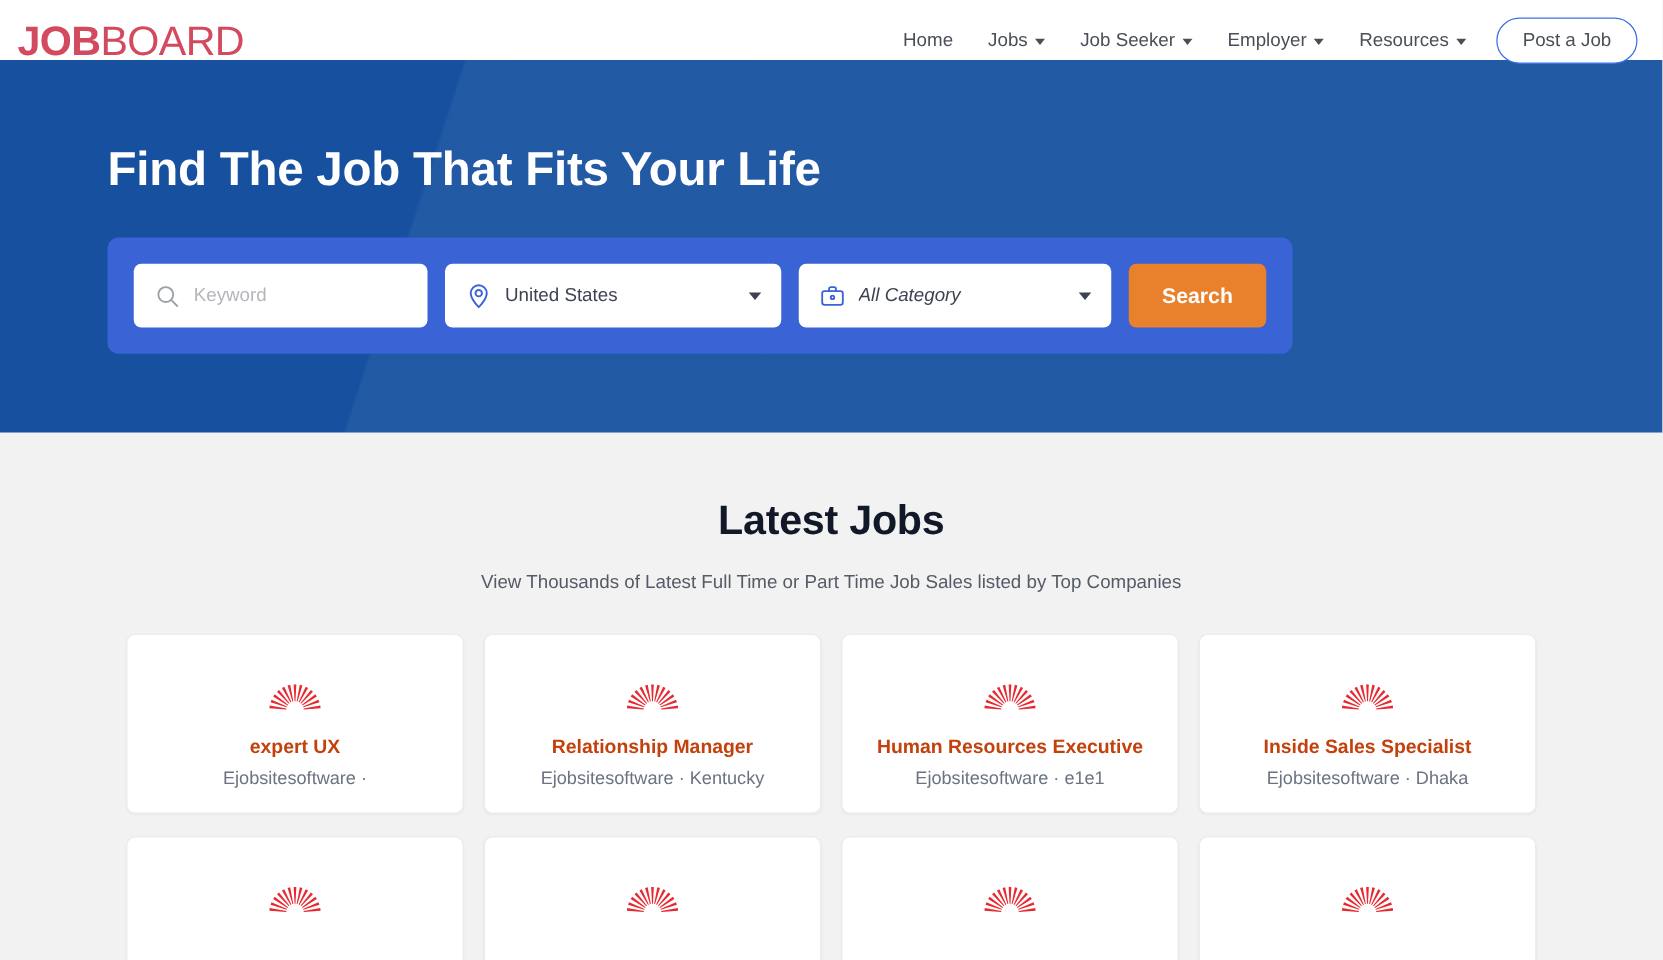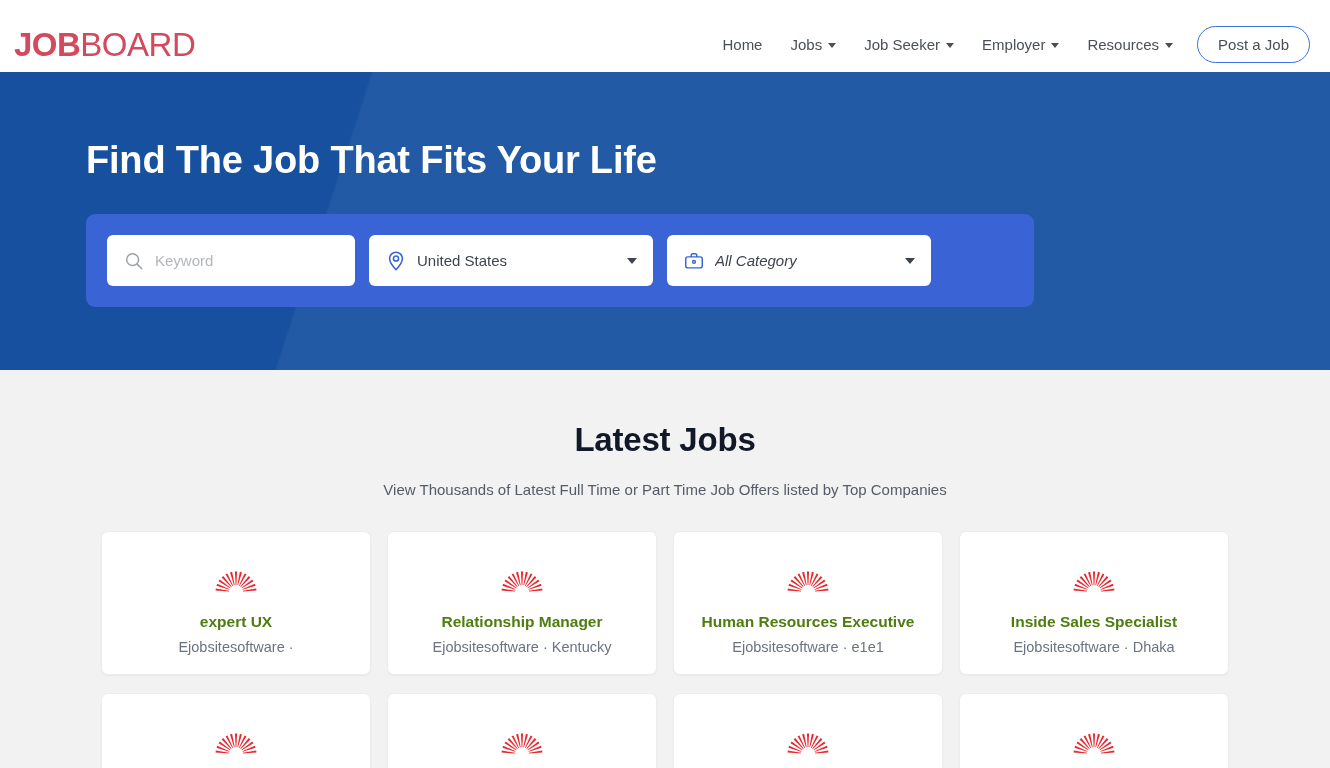--- a/index.html
+++ b/index.html
@@ -5,21 +5,21 @@
   * { box-sizing: border-box; margin: 0; padding: 0; }
   html, body {
     width: 1330px; height: 768px;
     overflow: hidden;
     font-family: "Liberation Sans", sans-serif;
     background: #f2f2f3;
   }
 
   
   .header {
-    height: 72px;
+    height: 48px;
     background: #ffffff;
     display: flex;
     align-items: center;
     justify-content: space-between;
     padding: 16px 20px 0 14px;
     position: relative;
     z-index: 5;
   }
   .logo {
     font-size: 33px;
@@ -188,21 +188,21 @@
     flex-direction: column;
     align-items: center;
     justify-content: flex-start;
     padding-top: 33px;
     cursor: pointer;
   }
   .job-logo { height: 32px; margin-bottom: 16px; }
   .job-title {
     font-size: 15.5px;
     font-weight: 700;
-    color: #4d7c0f;
+    color: #c2410c;
     text-align: right;
     white-space: nowrap;
   }
   .job-meta {
     font-size: 14.5px;
     color: #6b7280;
     margin-top: 8px;
     text-align: center;
     white-space: nowrap;
   }
@@ -273,27 +273,28 @@
           <svg width="22" height="22" viewBox="0 0 24 24" fill="none" stroke="#3a63d6" stroke-width="1.6">
             <rect x="3" y="7.5" width="18" height="12" rx="2"></rect>
             <path d="M9 7.5V5.6A1.6 1.6 0 0 1 10.6 4h2.8A1.6 1.6 0 0 1 15 5.6V7.5"></path>
             <circle cx="12" cy="13" r="1.5"></circle>
           </svg>
         </span>
         <span class="field-text">All Category</span>
         <span class="sel-caret"></span>
       </div>
 
+      <button class="search-btn">Search</button>
     </div>
   </div>
 </div>
 
 <div class="jobs-section">
   <div class="section-title">Latest Jobs</div>
-  <div class="section-sub">View Thousands of Latest Full Time or Part Time Job Offers listed by Top Companies</div>
+  <div class="section-sub">View Thousands of Latest Full Time or Part Time Job Sales listed by Top Companies</div>
 
   <div class="cards-grid">
 
     <div class="job-card">
       <span class="job-logo"><svg width="44" height="30" viewBox="0 0 44 30">
             <path d="M15.104286342410584 25.796200534750575 L1.8054100027738542 23.474587280340977 L1.5485415990262688 25.59008891300161 L15.01657518015531 26.51856694590299 Z" fill="#e8272f"></path>
             <path d="M15.592751317545657 24.18092846469142 L3.2359145728122805 18.744147646596296 L2.4802376195166786 20.736704013902255 L15.334715284713013 24.86131356572272 Z" fill="#e8272f"></path>
             <path d="M16.45358229670362 22.729490585356295 L5.756919583203459 14.493508142829153 L4.54635127811142 16.247319111360316 L16.04021750959902 23.328352867293766 Z" fill="#e8272f"></path>
             <path d="M17.63675091236911 21.526239190530134 L9.221913386223822 10.969700486552533 L7.62680755899054 12.382840937661362 L17.092080629899208 22.008774954323393 Z" fill="#e8272f"></path>
             <path d="M19.073495705242582 20.641102877639362 L13.42952313678185 8.377515570229562 L11.542581540112351 9.367858917454154 L18.429174184428607 20.979268898642882 Z" fill="#e8272f"></path>

